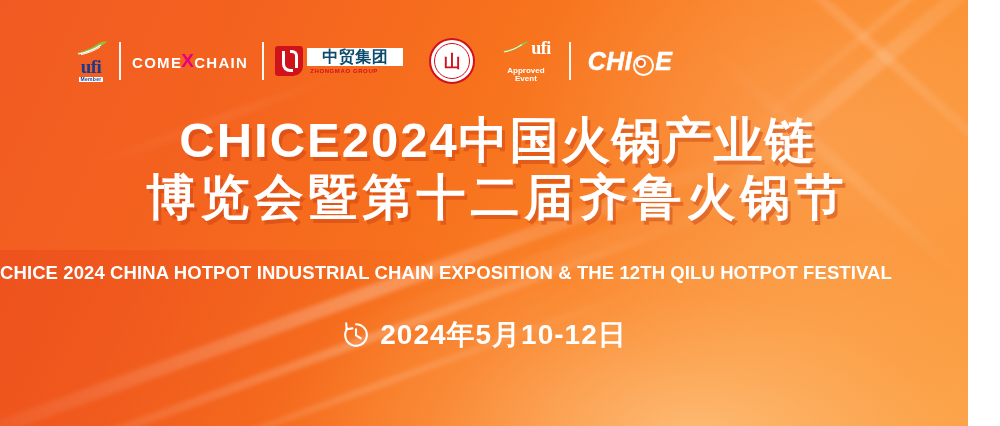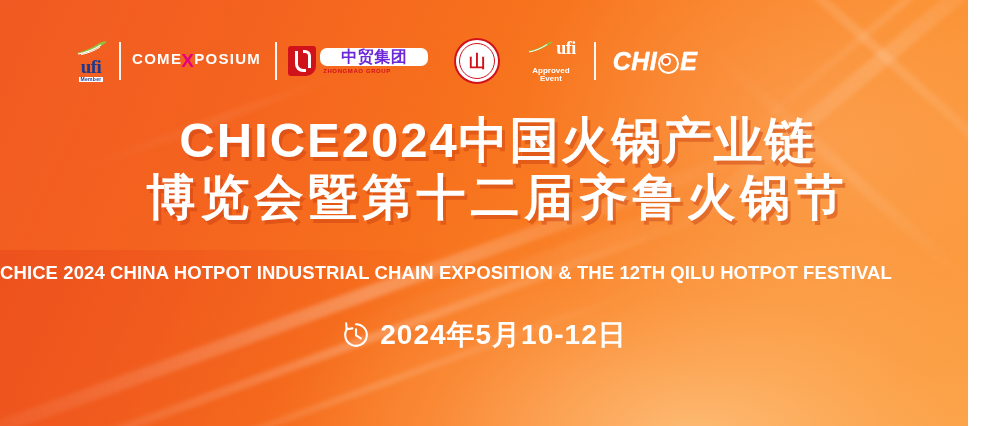--- a/index.html
+++ b/index.html
@@ -138,21 +138,21 @@
 
   
   .comex { display: flex; flex-direction: column; align-items: flex-start; }
   .comex-top {
     font-size: 15px;
     font-weight: 700;
     color: #ffffff;
     letter-spacing: 1.3px;
     line-height: 1.05;
     display: flex;
-    align-items: flex-start;
+    align-items: flex-end;
   }
   .comex-x { color: #e6007e; font-size: 19px; font-weight: 800; margin: 0 -1px; }
   .comex-cn {
     font-size: 11px;
     color: #ffffff;
     letter-spacing: 2.2px;
     line-height: 1.25;
     margin-top: 3px;
     font-weight: 500;
   }
@@ -178,22 +178,22 @@
     content: "";
     position: absolute;
     left: 15px; top: 4px;
     width: 5px; height: 15px;
     border-right: 3px solid #ffffff;
     border-top: 3px solid #ffffff;
     border-top-right-radius: 6px;
   }
   .zm-txt { display: flex; flex-direction: column; line-height: 1; }
   .zm-cn {
-    font-size: 16px; font-weight: 700; color: #6d28d9;
-    background: #ffffff; padding: 1px 21px; letter-spacing: .5px; border-radius: 7px;
+    font-size: 16px; font-weight: 700; color: #0c4a6e;
+    background: #ffffff; padding: 1px 15px; letter-spacing: .5px;
   }
   .zm-en {
     font-size: 6px; font-weight: 700; color: #d0121b;
     letter-spacing: .6px; margin-top: 2px; padding-left: 3px;
   }
 
   
   .seal {
     width: 42px; height: 42px;
     border-radius: 50%;
@@ -224,21 +224,21 @@
   .ufi-app-sub { font-size: 8px; font-weight: 700; color: #ffffff; text-align: center; margin-top: 9px; line-height: 1.05; }
 
   
   .chice-logo {
     font-size: 25px;
     font-weight: 800;
     color: #ffffff;
     letter-spacing: 0.5px;
     font-style: italic;
     display: flex;
-    align-items: center;
+    align-items: flex-end;
     line-height: 1;
     -webkit-text-stroke: 0.5px #ffffff;
   }
   .chice-pot {
     display: inline-block;
     width: 17px; height: 17px;
     border-radius: 50%;
     border: 2.5px solid #ffffff;
     position: relative;
     margin: 0 1px;
@@ -345,21 +345,21 @@
       </div>
     </div>
 
     <div class="divider"></div>
 
     <div class="logo-slot">
       <div class="comex">
         <div class="comex-top">
           <span>COME</span>
             <span class="comex-x">X</span>
-            <span>POSIUM</span>
+            <span>CHAIN</span>
         </div>
       </div>
     </div>
 
     <div class="divider" style="margin-left:14px;"></div>
 
     <div class="logo-slot">
       <div class="zm">
         <div class="zm-mark"></div>
         <div class="zm-txt">

